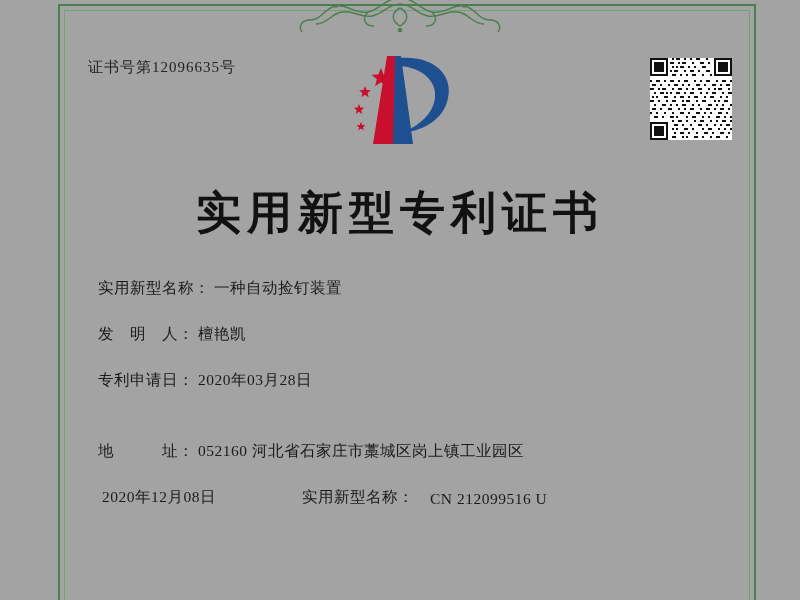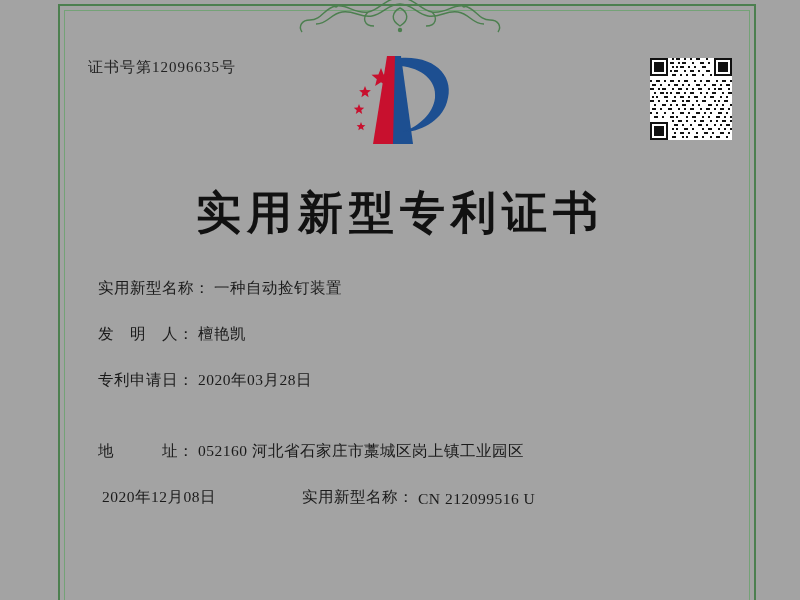--- a/index.html
+++ b/index.html
@@ -109,21 +109,21 @@
     white-space: pre;
   }
   .field-row.last {
     margin-bottom: 0;
   }
   .field-row.last .second-label {
     margin-left: 86px;
     white-space: pre;
   }
   .field-row.last .second-value {
-    margin-left: 4px;
+    margin-left: 16px;
     white-space: pre;
   }
 </style>
 </head>
 <body>
 
 <div class="certificate">
 
   <div class="border-outer"></div>
   <div class="border-inner"></div>

